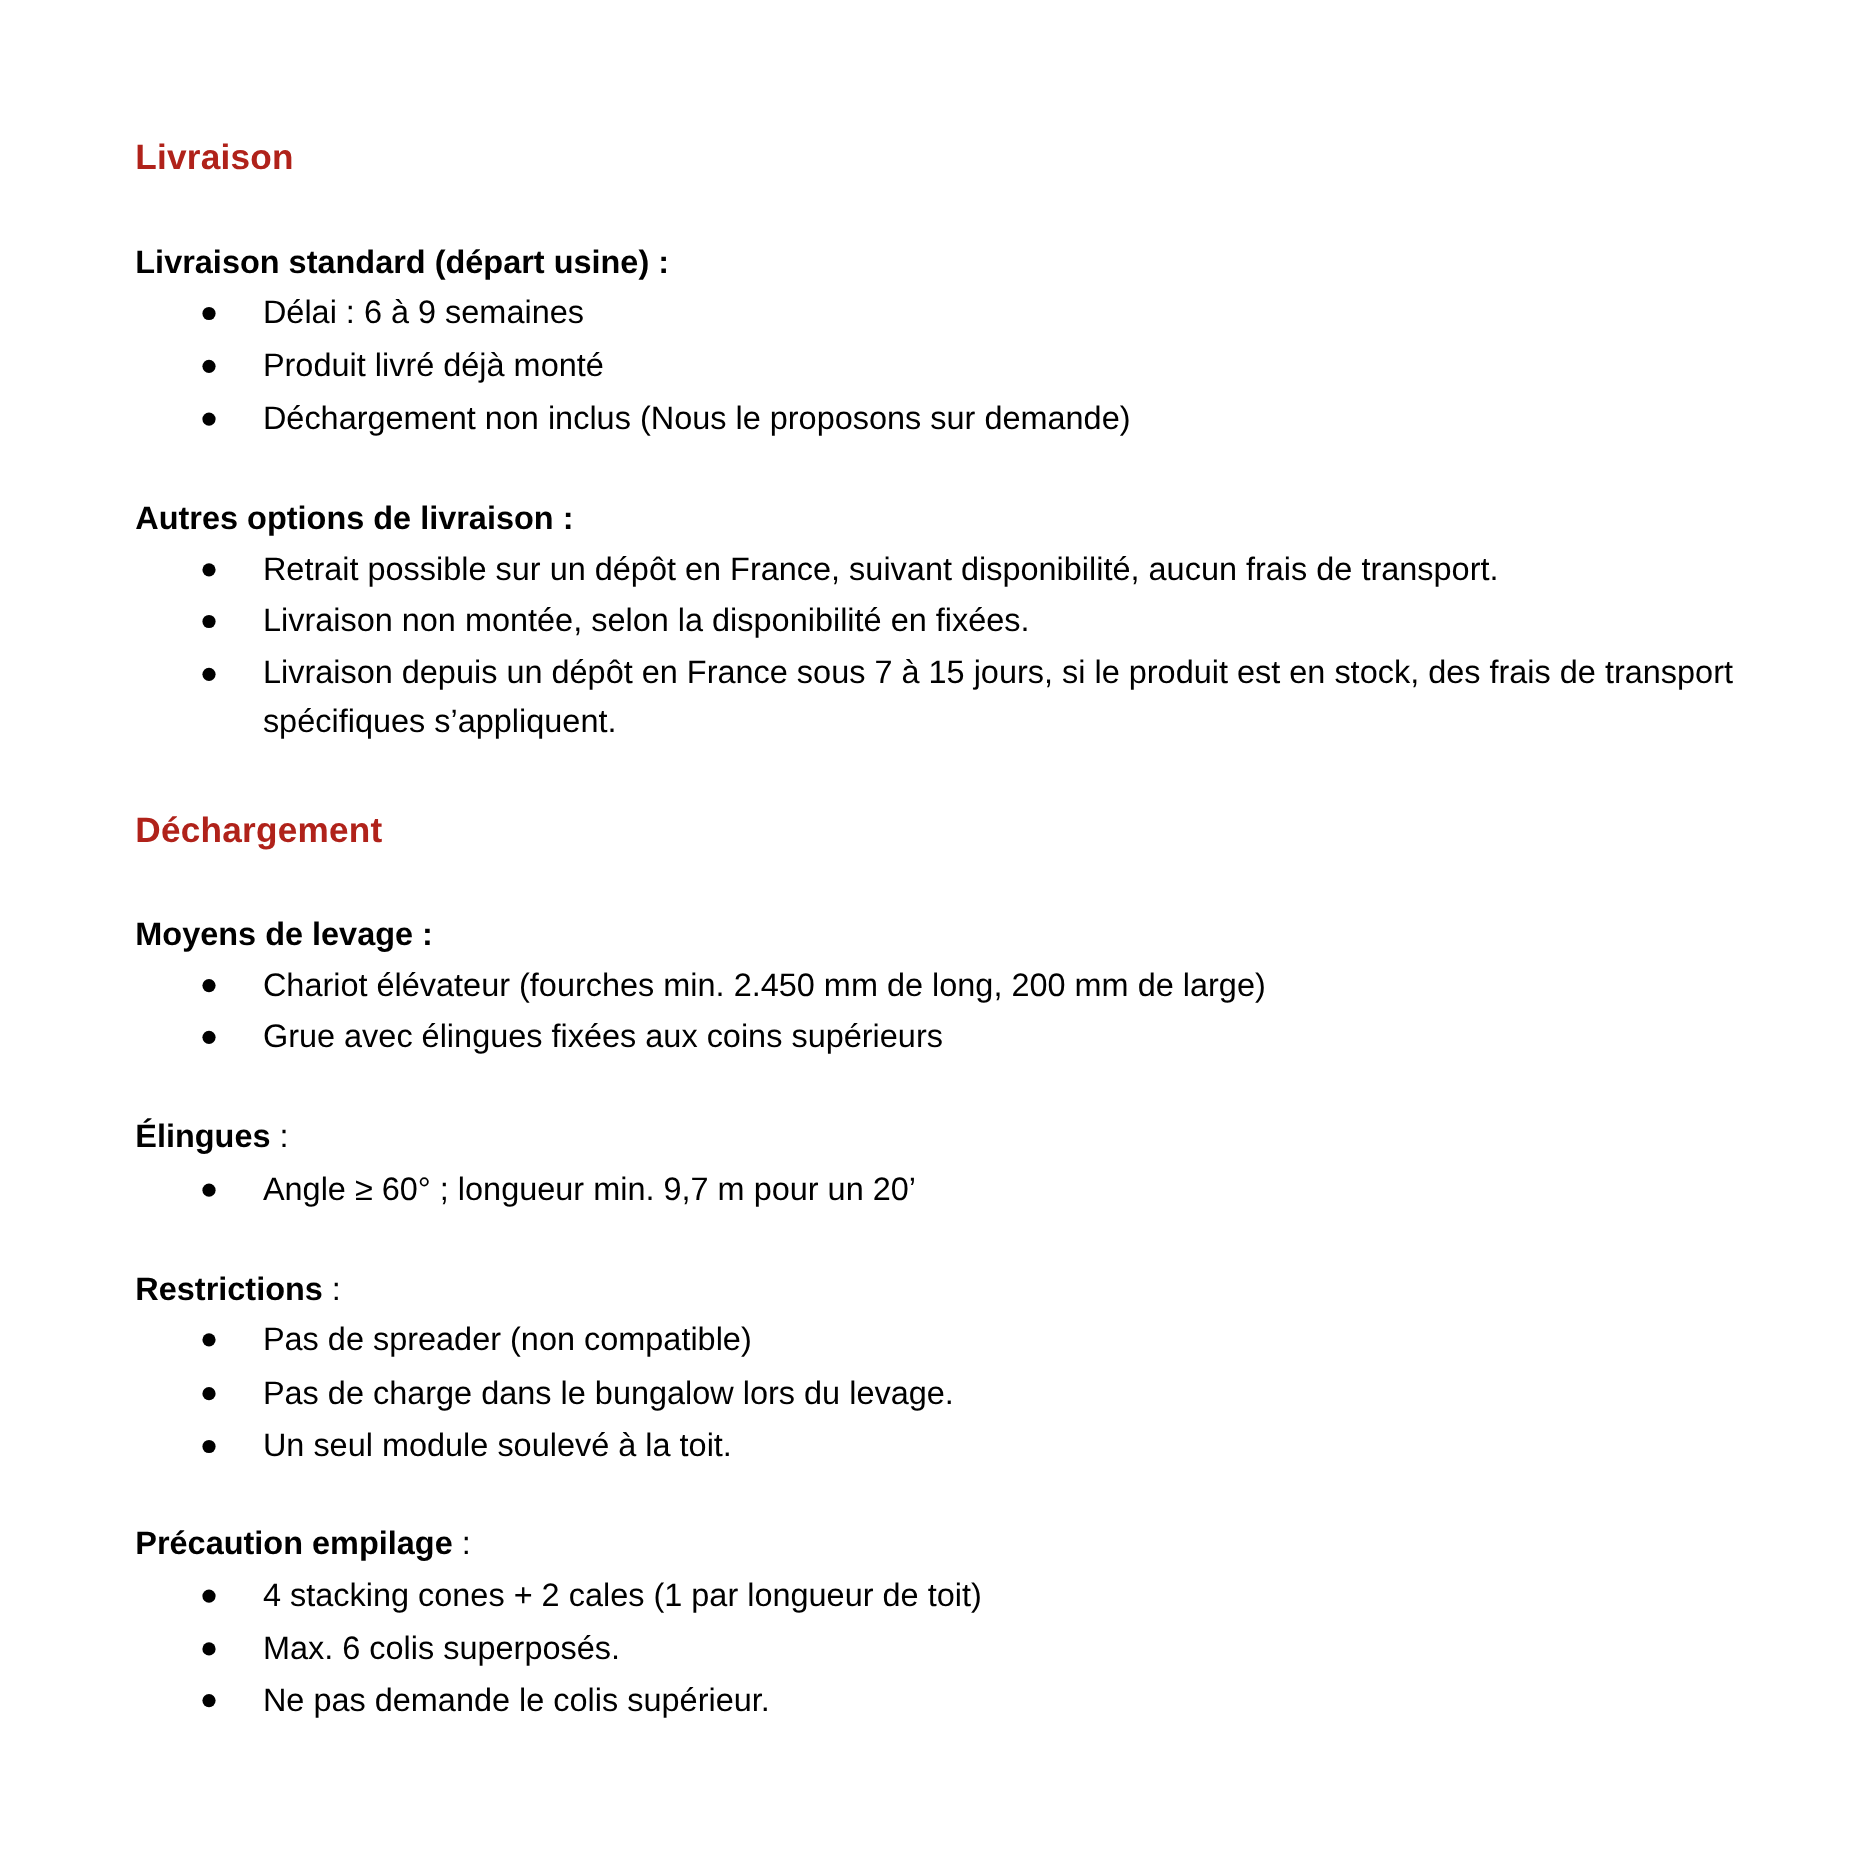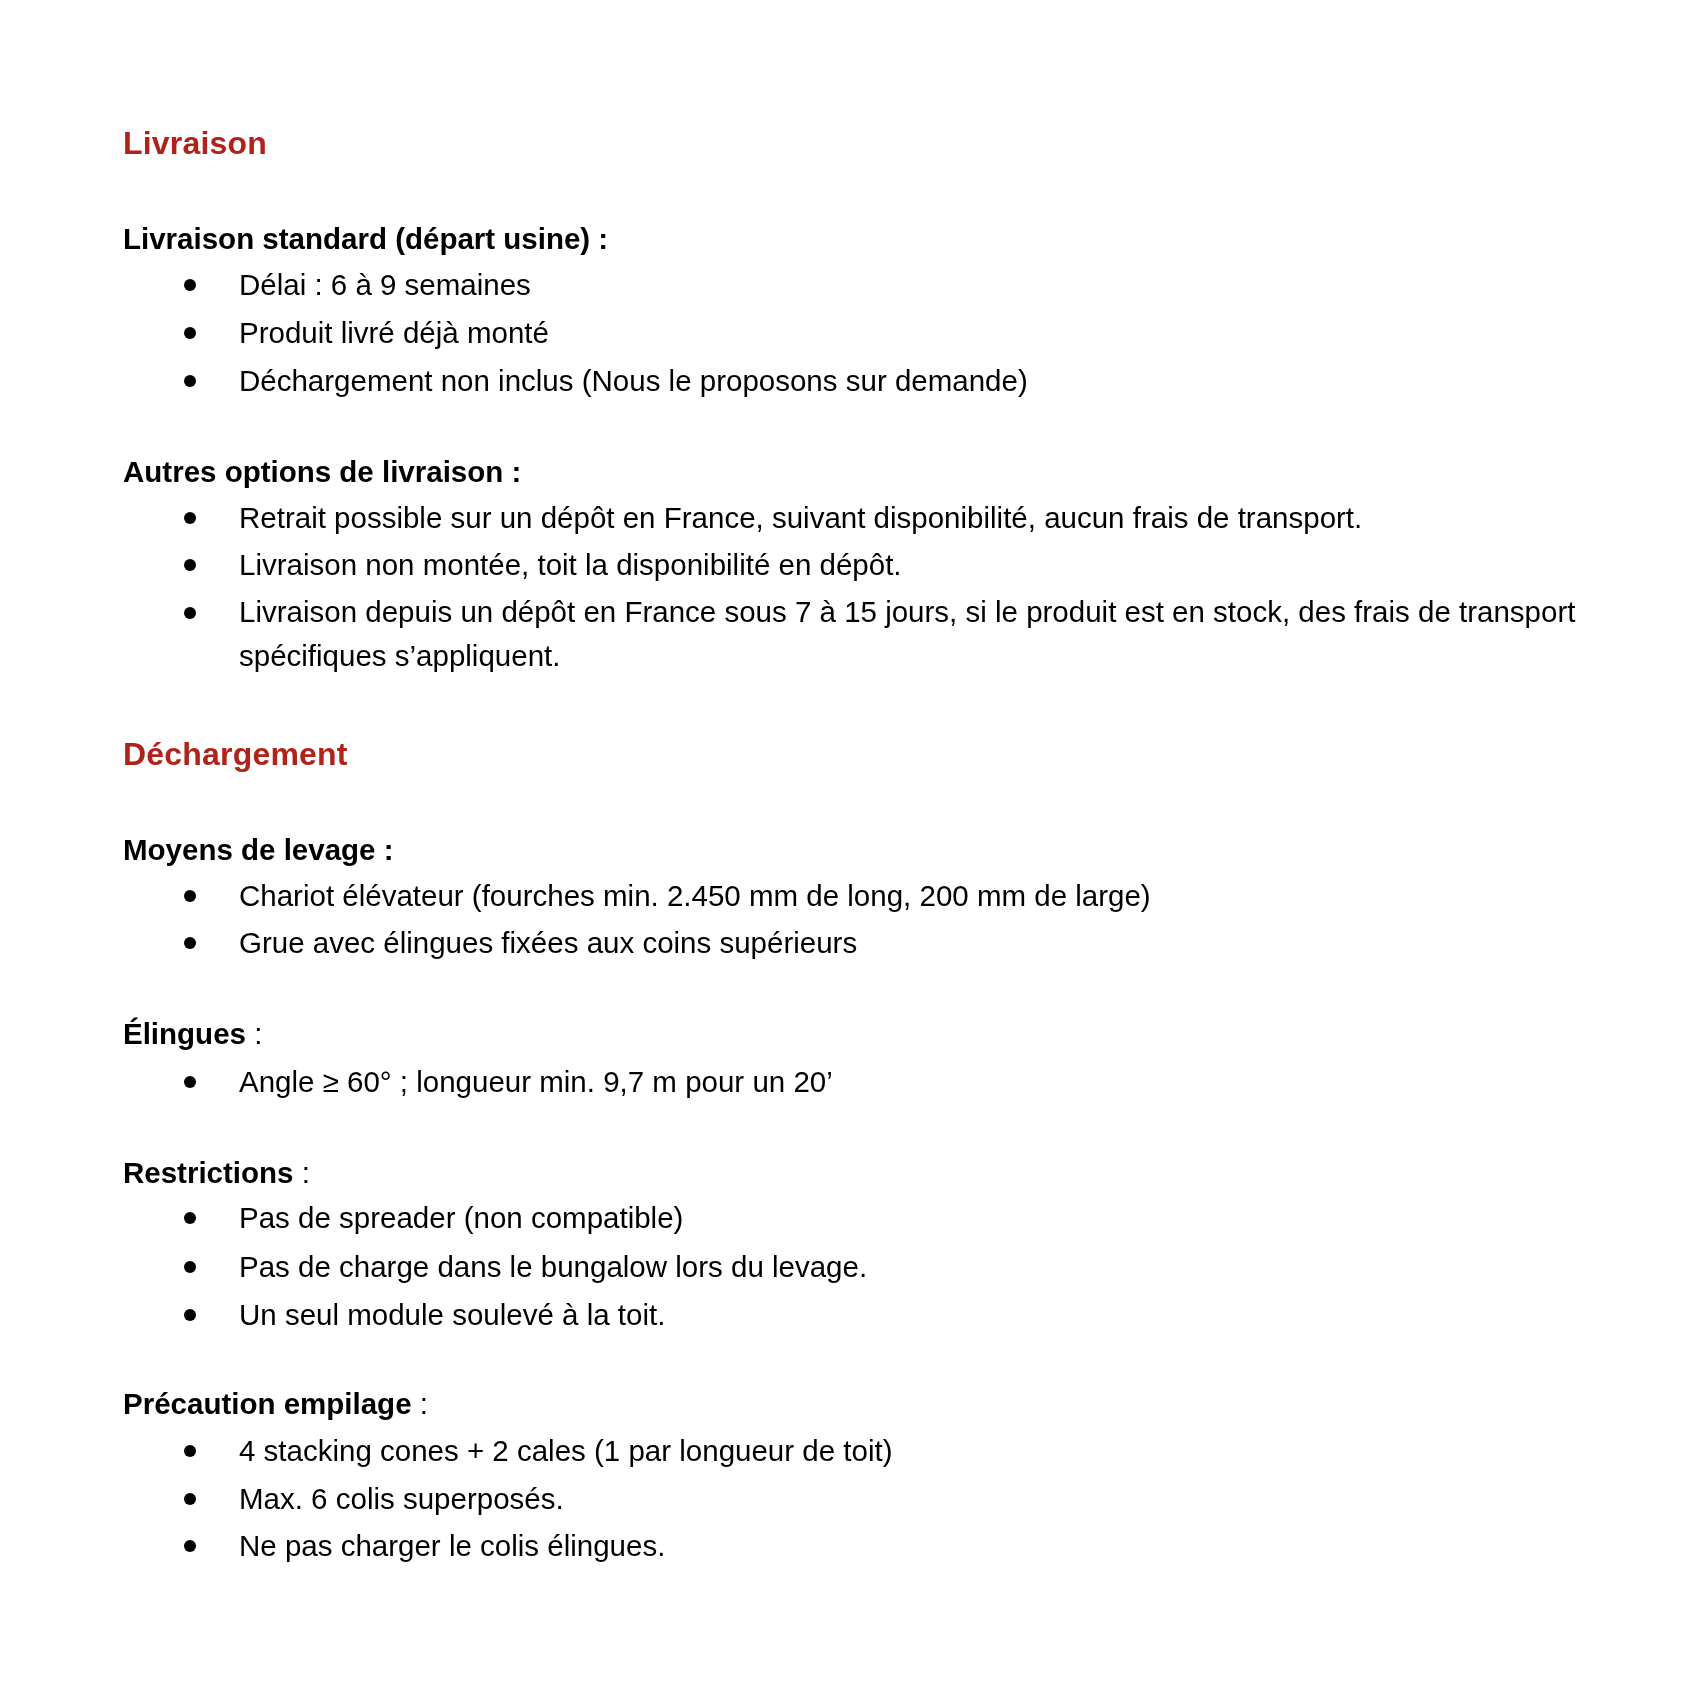--- a/index.html
+++ b/index.html
@@ -27,21 +27,21 @@
 <div class="abs item" style="top:318px">Produit livré déjà monté</div>
 <div class="bullet" style="top:375px"></div>
 <div class="abs item" style="top:366px">Déchargement non inclus (Nous le proposons sur demande)</div>
 
 <div class="abs h2" style="top:457px">
   <span class="b">Autres options de livraison :</span><span></span>
 </div>
 <div class="bullet" style="top:512px"></div>
 <div class="abs item" style="top:503px">Retrait possible sur un dépôt en France, suivant disponibilité, aucun frais de transport.</div>
 <div class="bullet" style="top:559px"></div>
-<div class="abs item" style="top:550px">Livraison non montée, toit la disponibilité en dépôt.</div>
+<div class="abs item" style="top:550px">Livraison non montée, selon la disponibilité en fixées.</div>
 <div class="bullet" style="top:607px"></div>
 <div class="abs item wrap" style="top:590px">Livraison depuis un dépôt en France sous 7 à 15 jours, si le produit est en stock, des frais de transport spécifiques s’appliquent.</div>
 
 <div class="abs h1" style="top:738px">Déchargement</div>
 
 <div class="abs h2" style="top:835px">
   <span class="b">Moyens de levage :</span><span></span>
 </div>
 <div class="bullet" style="top:890px"></div>
 <div class="abs item" style="top:881px">Chariot élévateur (fourches min. 2.450 mm de long, 200 mm de large)</div>
@@ -65,13 +65,13 @@
 <div class="abs item" style="top:1300px">Un seul module soulevé à la toit.</div>
 
 <div class="abs h2" style="top:1389px">
   <span class="b">Précaution empilage</span><span> :</span>
 </div>
 <div class="bullet" style="top:1445px"></div>
 <div class="abs item" style="top:1436px">4 stacking cones + 2 cales (1 par longueur de toit)</div>
 <div class="bullet" style="top:1493px"></div>
 <div class="abs item" style="top:1484px">Max. 6 colis superposés.</div>
 <div class="bullet" style="top:1540px"></div>
-<div class="abs item" style="top:1531px">Ne pas charger le colis élingues.</div>
+<div class="abs item" style="top:1531px">Ne pas demande le colis supérieur.</div>
 
 </body></html>

